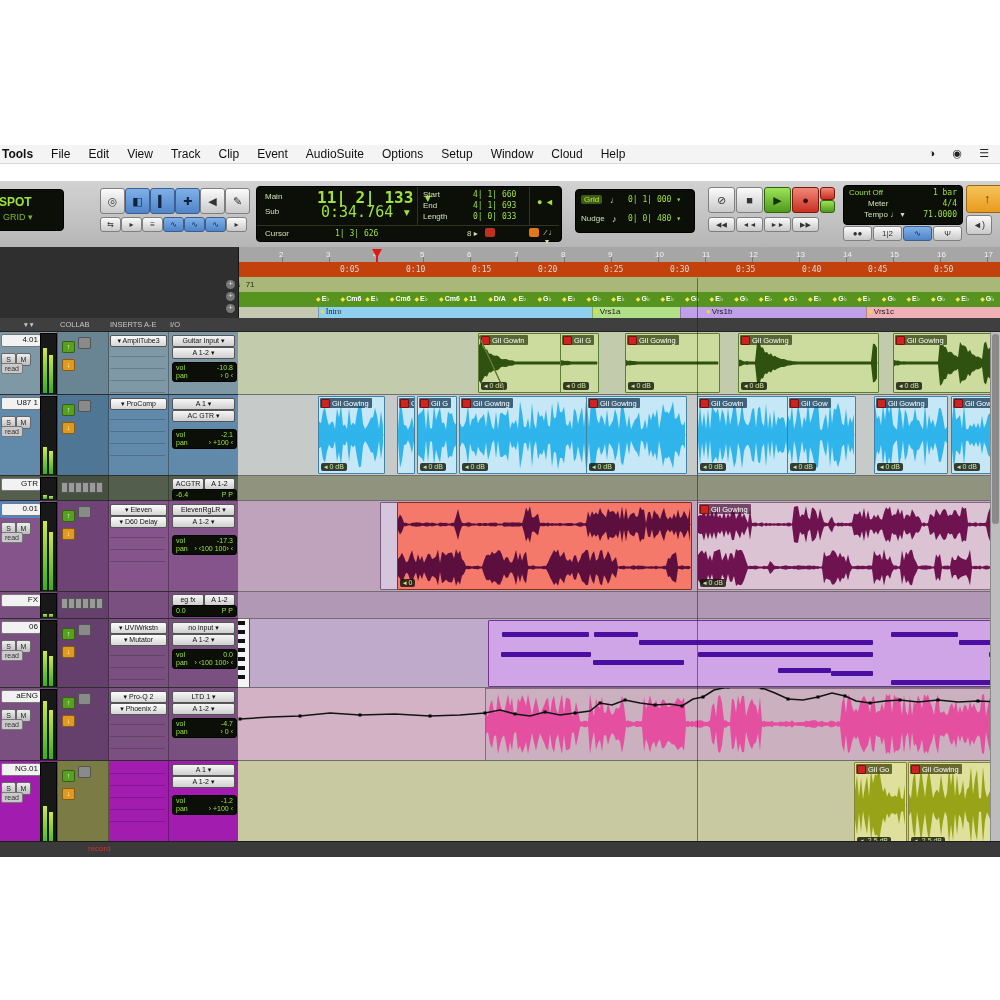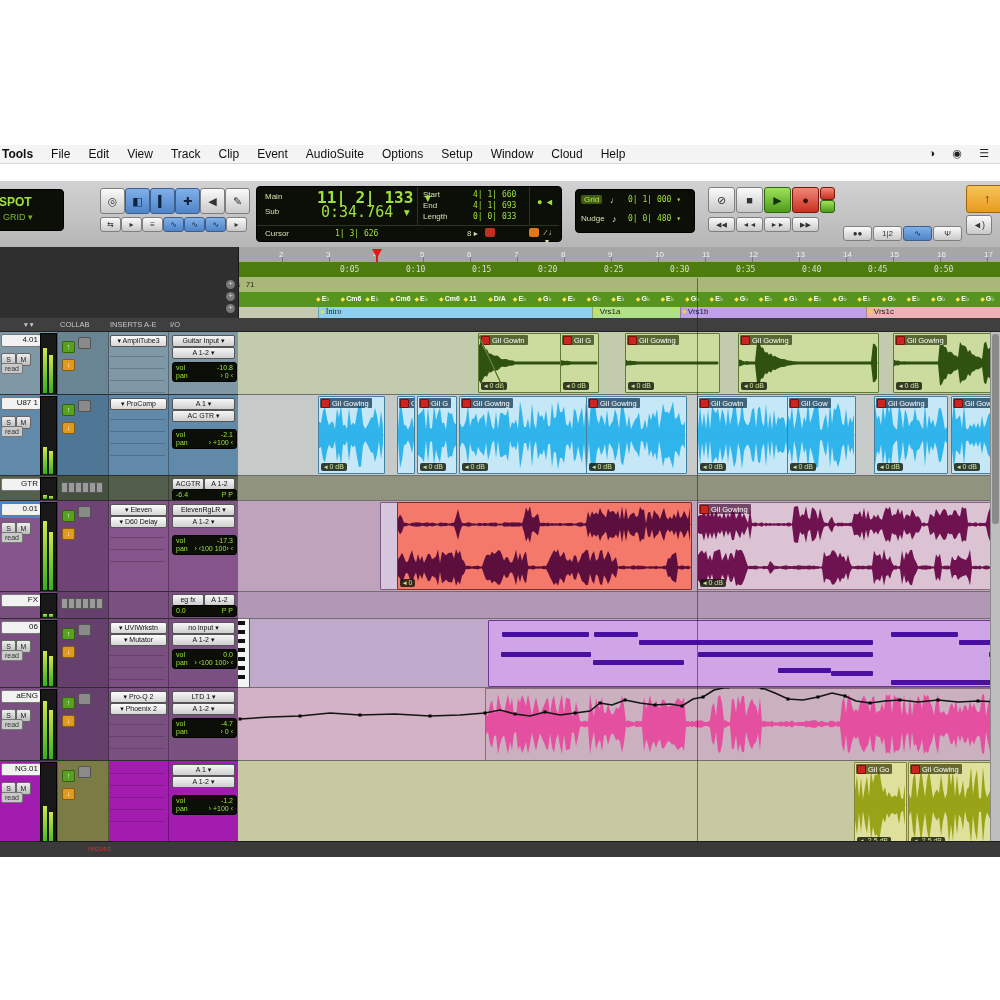--- a/index.html
+++ b/index.html
@@ -127,20 +127,28 @@
       <div class="btn abs " style="left: 708px; top: 6px; width: 25px; height: 24px; font-size: 11px;">⊘</div>
       <div class="btn abs " style="left: 736px; top: 6px; width: 25px; height: 24px; font-size: 11px;">■</div>
       <div class="btn abs green" style="left: 764px; top: 6px; width: 25px; height: 24px; font-size: 11px;">▶</div>
       <div class="btn abs red" style="left: 792px; top: 6px; width: 25px; height: 24px; font-size: 11px;">●</div>
       <div class="btn abs red" style="left: 820px; top: 6px; width: 13px; height: 11px; font-size: 7px;"></div>
       <div class="btn abs green" style="left: 820px; top: 19px; width: 13px; height: 11px; font-size: 7px;"></div>
       <div class="btn abs" style="left: 708px; top: 36px; width: 25px; height: 13px; font-size: 7px;">◀◀</div>
       <div class="btn abs" style="left: 736px; top: 36px; width: 25px; height: 13px; font-size: 7px;">◄◄</div>
       <div class="btn abs" style="left: 764px; top: 36px; width: 25px; height: 13px; font-size: 7px;">►►</div>
       <div class="btn abs" style="left: 792px; top: 36px; width: 25px; height: 13px; font-size: 7px;">▶▶</div>
+      <div class="lcd abs" style="left: 843px; top: 4px; width: 118px; height: 38px;">
+        <div class="abs" style="left: 5px; top: 2px; font-size: 8px; color: rgb(159, 226, 58);">Count Off</div>
+        <div class="abs mono" style="right: 5px; top: 2px; font-size: 8px;">1 bar</div>
+        <div class="abs lab" style="left: 24px; top: 13px; font-size: 8px;">Meter</div>
+        <div class="abs mono" style="right: 5px; top: 13px; font-size: 8px;">4/4</div>
+        <div class="abs lab" style="left: 20px; top: 24px; font-size: 8px;">Tempo ♩ ▾</div>
+        <div class="abs mono" style="right: 5px; top: 24px; font-size: 8px;">71.0000</div>
+      </div>
       <div class="btn abs" style="left: 843px; top: 45px; width: 27px; height: 13px; font-size: 8px;">●●</div>
       <div class="btn abs" style="left: 873px; top: 45px; width: 27px; height: 13px; font-size: 8px;">1|2</div>
       <div class="btn abs blue" style="left: 903px; top: 45px; width: 27px; height: 13px; font-size: 8px;">∿</div>
       <div class="btn abs" style="left: 933px; top: 45px; width: 27px; height: 13px; font-size: 8px;">Ψ</div>
       <div class="btn abs orange" style="left: 966px; top: 4px; width: 40px; height: 26px; font-size: 12px;">↑</div>
       <div class="btn abs" style="left: 966px; top: 34px; width: 24px; height: 18px; font-size: 9px;">◄)</div>
     </div>
 
   <div id="rulers">
       <div class="abs" style="left: 0px; top: 247px; width: 1000px; height: 15px; background: rgb(166, 166, 166); border-bottom: 1px solid rgb(110, 110, 110);">
@@ -172,21 +180,21 @@
         <div class="abs" style="left: 846px; top: 10px; width: 1px; height: 5px; background: rgb(119, 119, 119);"></div>
         <div class="ruler-label" style="left: 890px; top: 3px; color: rgb(240, 240, 240);">15</div>
         <div class="abs" style="left: 893px; top: 10px; width: 1px; height: 5px; background: rgb(119, 119, 119);"></div>
         <div class="ruler-label" style="left: 937px; top: 3px; color: rgb(240, 240, 240);">16</div>
         <div class="abs" style="left: 940px; top: 10px; width: 1px; height: 5px; background: rgb(119, 119, 119);"></div>
         <div class="ruler-label" style="left: 984px; top: 3px; color: rgb(240, 240, 240);">17</div>
         <div class="abs" style="left: 987px; top: 10px; width: 1px; height: 5px; background: rgb(119, 119, 119);"></div>
         <div class="playhead" style="left: 372px; top: 2px;"></div>
         <div class="abs" style="left: 376px; top: 2px; width: 2px; height: 13px; background: rgb(224, 24, 24);"></div>
       </div>
-      <div class="abs" style="left: 0px; top: 262px; width: 1000px; height: 15px; background: #4d7c0f; border-bottom: 1px solid rgb(42, 42, 42);">
+      <div class="abs" style="left: 0px; top: 262px; width: 1000px; height: 15px; background: #c2410c; border-bottom: 1px solid rgb(42, 42, 42);">
         <div class="ruler-label mono" style="left: 340px; top: 3px; color: rgb(221, 221, 221);">0:05</div>
         <div class="ruler-label mono" style="left: 406px; top: 3px; color: rgb(221, 221, 221);">0:10</div>
         <div class="ruler-label mono" style="left: 472px; top: 3px; color: rgb(221, 221, 221);">0:15</div>
         <div class="ruler-label mono" style="left: 538px; top: 3px; color: rgb(221, 221, 221);">0:20</div>
         <div class="ruler-label mono" style="left: 604px; top: 3px; color: rgb(221, 221, 221);">0:25</div>
         <div class="ruler-label mono" style="left: 670px; top: 3px; color: rgb(221, 221, 221);">0:30</div>
         <div class="ruler-label mono" style="left: 736px; top: 3px; color: rgb(221, 221, 221);">0:35</div>
         <div class="ruler-label mono" style="left: 802px; top: 3px; color: rgb(221, 221, 221);">0:40</div>
         <div class="ruler-label mono" style="left: 868px; top: 3px; color: rgb(221, 221, 221);">0:45</div>
         <div class="ruler-label mono" style="left: 934px; top: 3px; color: rgb(221, 221, 221);">0:50</div>
@@ -221,21 +229,21 @@
         <div class="chord" style="left: 881.8px; top: 3px;"><span class="d">◆</span><span>G♭</span></div>
         <div class="chord" style="left: 906.4px; top: 3px;"><span class="d">◆</span><span>E♭</span></div>
         <div class="chord" style="left: 931px; top: 3px;"><span class="d">◆</span><span>G♭</span></div>
         <div class="chord" style="left: 955.6px; top: 3px;"><span class="d">◆</span><span>E♭</span></div>
         <div class="chord" style="left: 980.2px; top: 3px;"><span class="d">◆</span><span>G♭</span></div>
       </div>
       <div class="abs" style="left: 0px; top: 307px; width: 1000px; height: 11px; border-bottom: 1px solid rgb(85, 85, 85);">
         <div class="marker-seg" style="left: 238px; width: 80px; background: rgb(198, 201, 178);"></div>
         <div class="marker-seg" style="left: 318px; width: 274px; background: rgb(143, 208, 240); font-family: Liberation Serif, serif;"><span class="dot">●</span><span>Intro</span></div>
         <div class="marker-seg" style="left: 592px; width: 88px; background: rgb(176, 224, 136);"><span class="dot">●</span><span>Vrs1a</span></div>
-        <div class="marker-seg" style="left: 680px; width: 186px; background: rgb(192, 160, 232);"><span class="dot">●</span><span>Vrs1b</span></div>
+        <div class="marker-seg" style="left: 680px; width: 186px; background: rgb(192, 160, 232); padding-left: 24px;"><span class="dot">●</span><span>Vrs1b</span></div>
         <div class="marker-seg" style="left: 866px; width: 134px; background: rgb(240, 176, 184);"><span class="dot">●</span><span>Vrs1c</span></div>
       </div>
       <div class="abs" style="left: 0px; top: 247px; width: 238px; height: 71px; background: rgb(47, 47, 47); border-right: 1px solid rgb(22, 22, 22);"></div>
       <div class="plus" style="top: 280px;">+</div>
       <div class="plus" style="top: 292px;">+</div>
       <div class="plus" style="top: 304px;">+</div>
     </div>
 
   <div id="colheaders" class="abs" style="left:0;top:318px;width:1000px;height:13px;background:#3f3f3f;border-bottom:1px solid #222;
               color:#c9c9c9;font-size:7.5px;">

